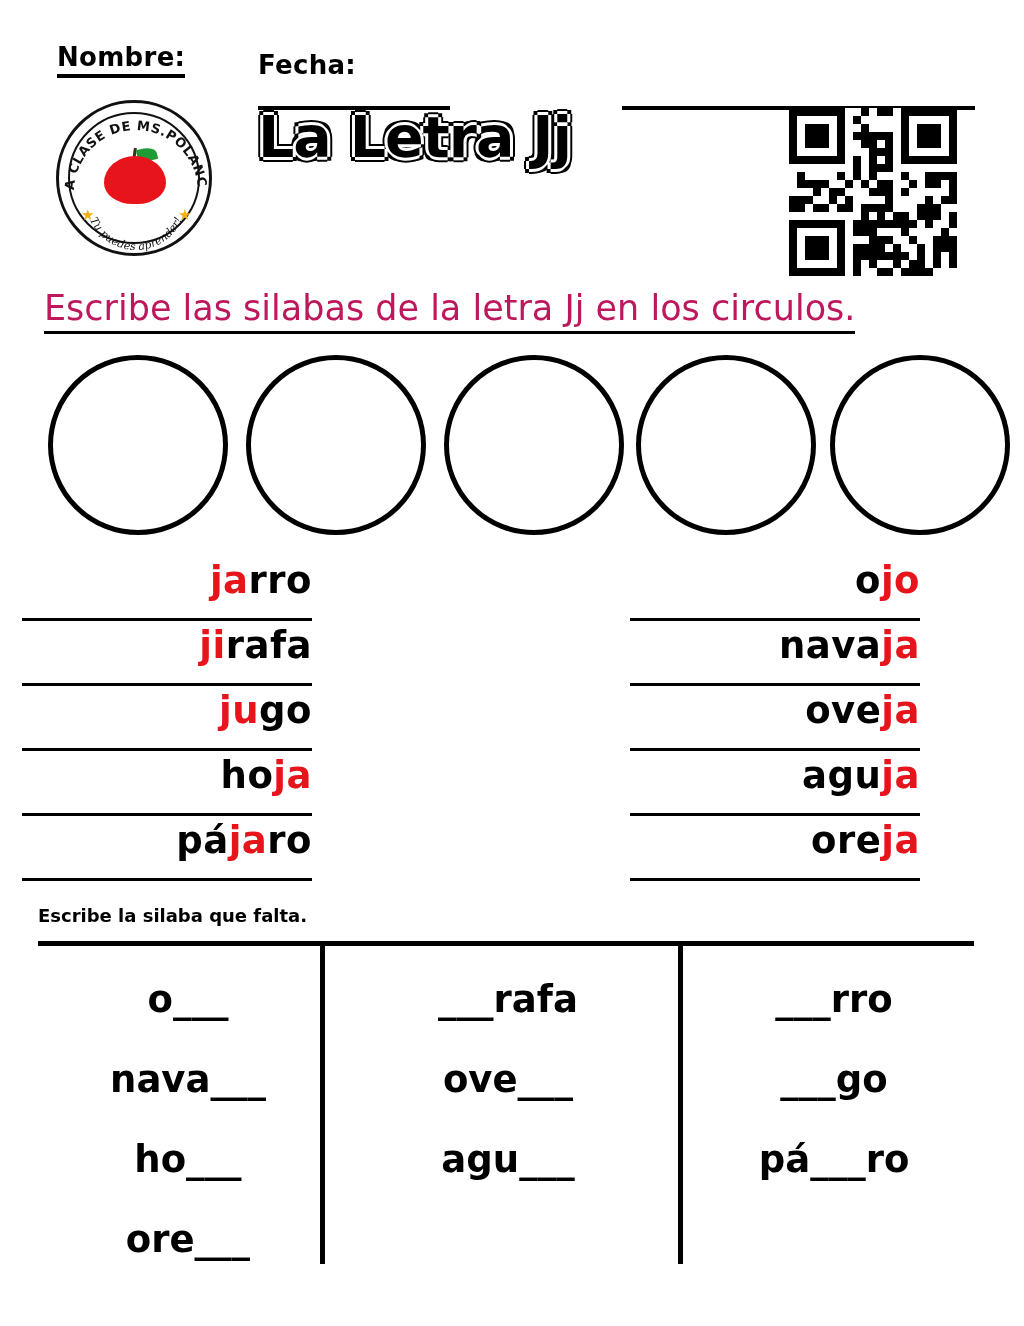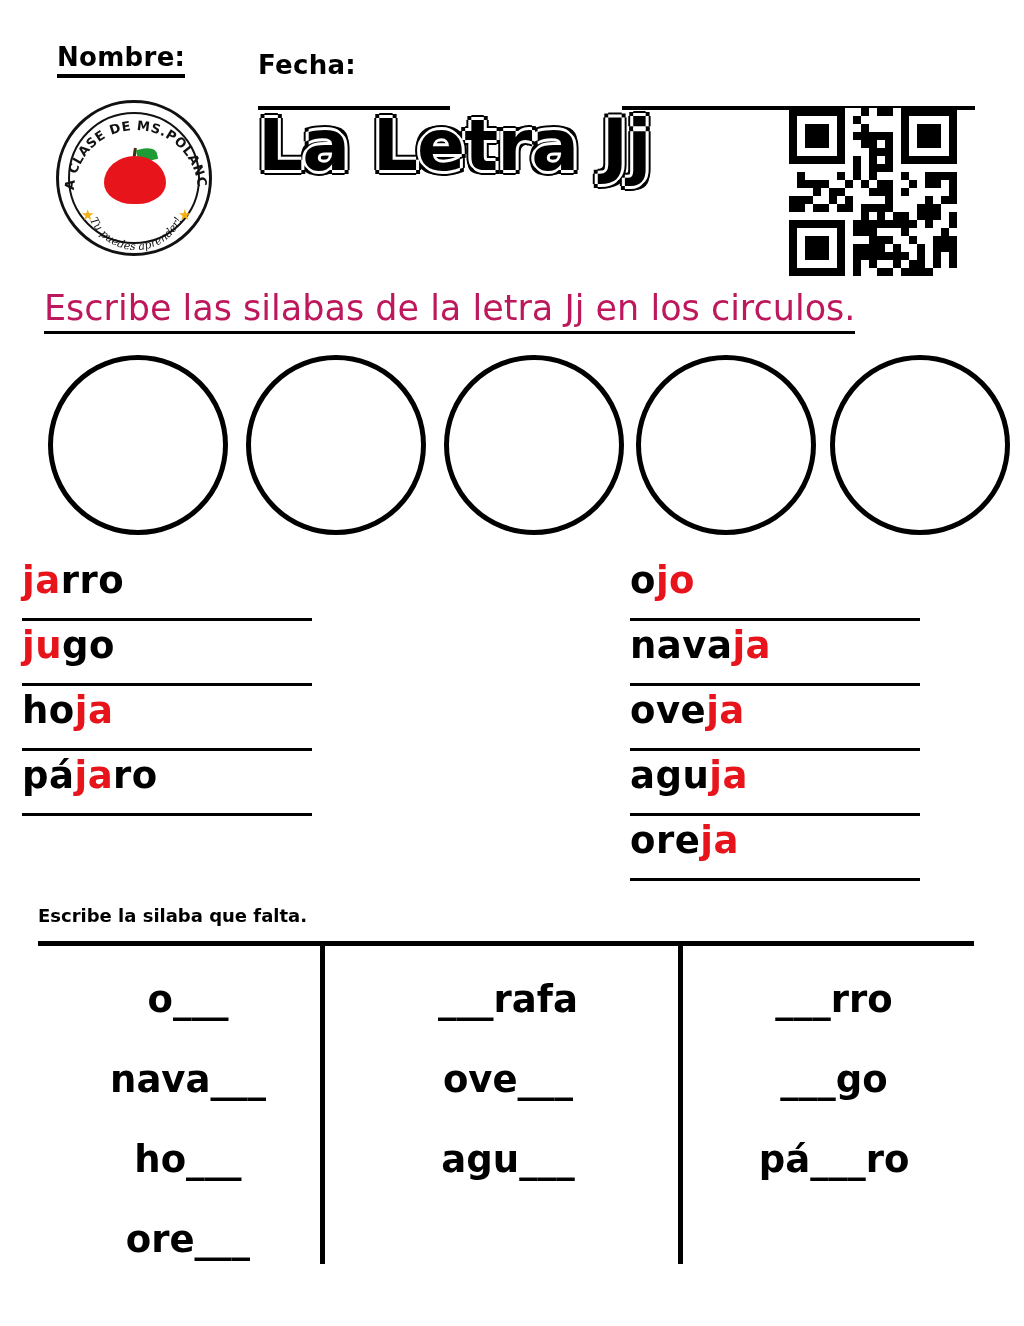--- a/index.html
+++ b/index.html
@@ -134,21 +134,21 @@
   .logo .star.left { left: 29px; top: 112px; }
   .logo .star.right { left: 126px; top: 112px; }
 
   
   .title {
     position: absolute;
     left: 258px;
     top: 104px;
     font-family: "DejaVu Sans", sans-serif;
     font-weight: bold;
-    font-size: 71px;
+    font-size: 57px;
     letter-spacing: -1px;
     color: #000;
     text-shadow:
       3px 0 0 #fff, -3px 0 0 #fff, 0 3px 0 #fff, 0 -3px 0 #fff,
       5px 0 0 #000, -5px 0 0 #000, 0 5px 0 #000, 0 -5px 0 #000,
       4px 4px 0 #000, -4px 4px 0 #000, 4px -4px 0 #000, -4px -4px 0 #000;
   }
 
   
   .qr {
@@ -200,21 +200,21 @@
   .wcol {
     position: absolute;
     width: 290px;
   }
   .wcol.left { left: 22px; }
   .wcol.right { left: 630px; }
   .wrow {
     position: relative;
     height: 62px;
     border-bottom: 3px solid #000;
-    text-align: left;
+    text-align: right;
     text-decoration: underline;
   }
   .wrow span.word {
     display: inline-block;
     font-family: "DejaVu Sans", sans-serif;
     font-weight: bold;
     font-size: 37px;
     line-height: 50px;
     letter-spacing: 0.5px;
   }
@@ -555,20 +555,21 @@
     <div class="circle" style="left: 24px; top: 0px;"></div>
     <div class="circle" style="left: 222px; top: 0px;"></div>
     <div class="circle" style="left: 420px; top: 0px;"></div>
     <div class="circle" style="left: 612px; top: 0px;"></div>
     <div class="circle" style="left: 806px; top: 0px;"></div>
   </div>
 
 <div class="words">
   <div class="wcol left" id="wcol-left">
       <div class="wrow"><span class="word"><span class="hl">ja</span><span>rro</span></span></div>
+      <div class="wrow"><span class="word"><span class="hl">ji</span><span>rafa</span></span></div>
       <div class="wrow"><span class="word"><span class="hl">ju</span><span>go</span></span></div>
       <div class="wrow"><span class="word"><span>ho</span><span class="hl">ja</span></span></div>
       <div class="wrow"><span class="word"><span>pá</span><span class="hl">ja</span><span>ro</span></span></div>
     </div>
   <div class="wcol right" id="wcol-right">
       <div class="wrow"><span class="word"><span>o</span><span class="hl">jo</span></span></div>
       <div class="wrow"><span class="word"><span>nava</span><span class="hl">ja</span></span></div>
       <div class="wrow"><span class="word"><span>ove</span><span class="hl">ja</span></span></div>
       <div class="wrow"><span class="word"><span>agu</span><span class="hl">ja</span></span></div>
       <div class="wrow"><span class="word"><span>ore</span><span class="hl">ja</span></span></div>

